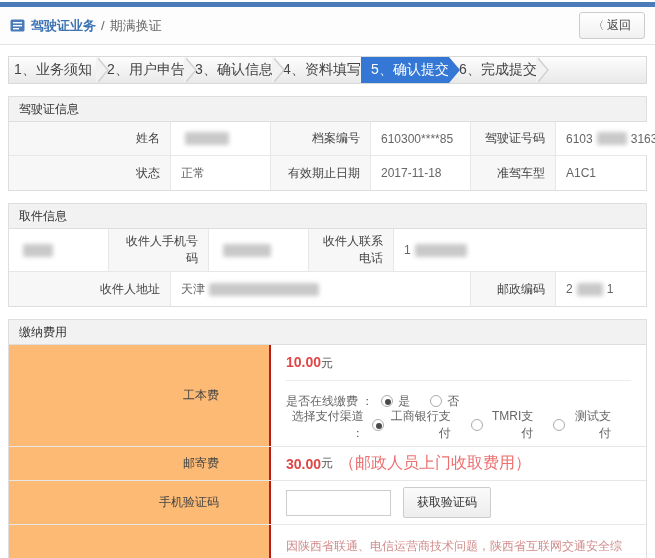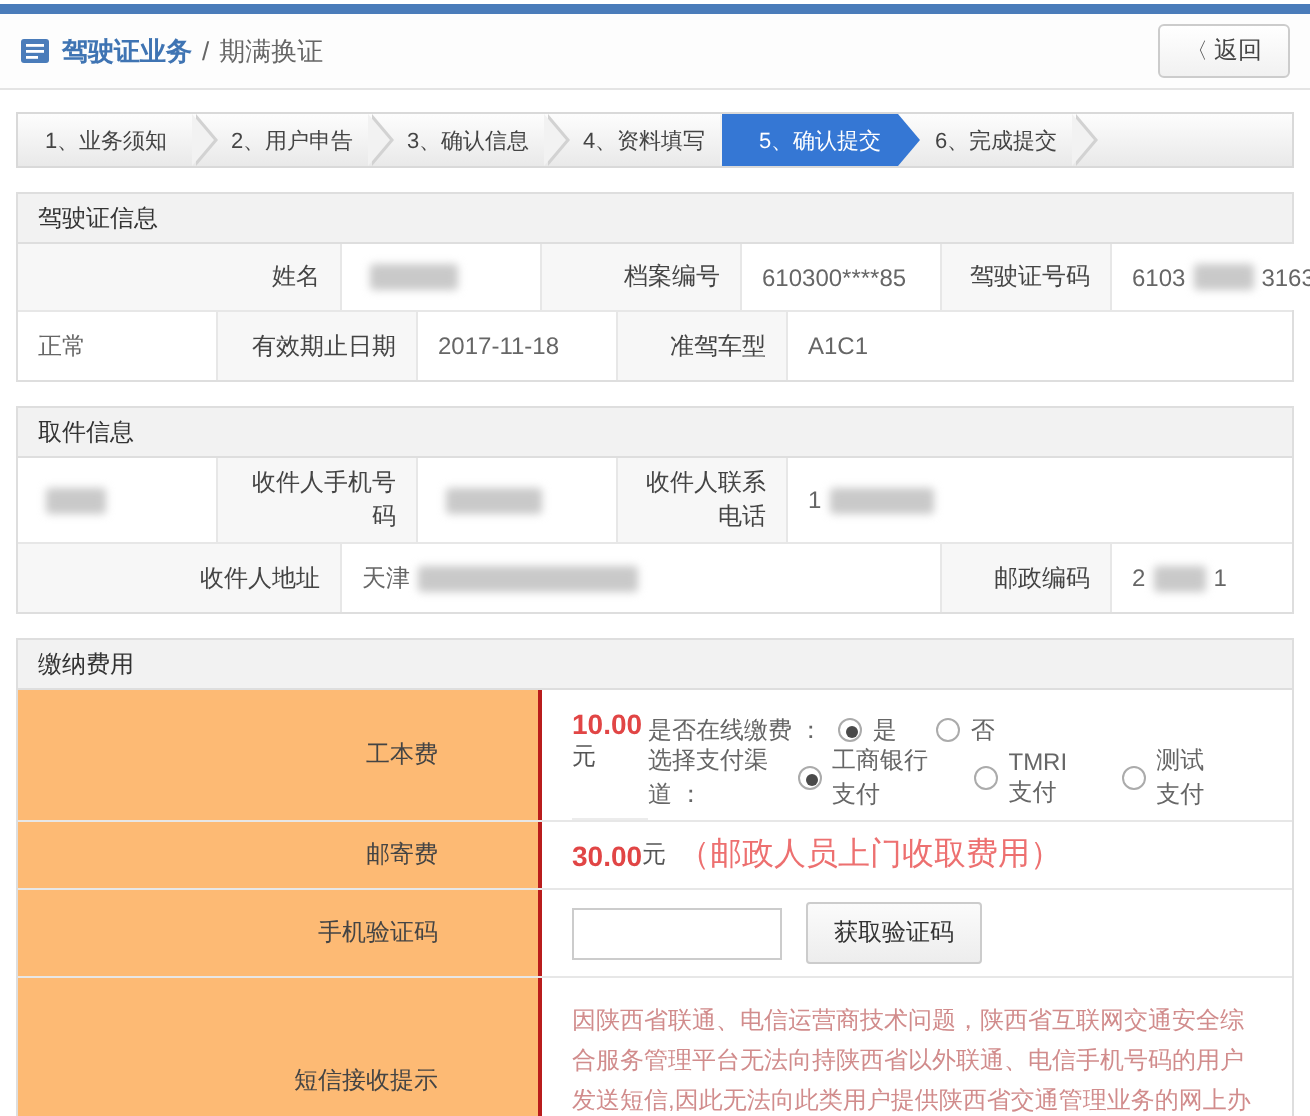--- a/index.html
+++ b/index.html
@@ -25,21 +25,21 @@
   }
   .back-btn .chv { font-size: 11px; margin-right: 3px; color: #555; }
   
   .steps {
     margin: 11px 8px 0 8px; height: 28px; display: flex;
     background: linear-gradient(#fdfdfd,#e9e9e9); border: 1px solid #d9d9d9;
     overflow: hidden;
   }
   .step {
     position: relative; flex: 0 0 88px; display: flex; align-items: center;
-    justify-content: center; font-size: 11px; color: #444; padding-left: 10px;
+    justify-content: center; font-size: 14px; color: #444; padding-left: 10px;
     cursor: pointer;
   }
   .step:first-child { padding-left: 0; }
   .step::before, .step::after {
     content: ""; position: absolute; top: 0; width: 0; height: 0;
     border-top: 13px solid transparent; border-bottom: 13px solid transparent;
   }
   .step::before { right: -12px; border-left: 11px solid #d2d2d2; z-index: 1; }
   .step::after { right: -10px; border-left: 11px solid #f2f2f2; z-index: 2; }
   .step.active { background: #3577d4; color: #fff; z-index: 3; }
@@ -66,25 +66,25 @@
   .w-span { flex: 0 0 300px; }
   .redact {
     display: inline-block; height: 13px; background: #c9c9c9;
     border-radius: 2px; filter: blur(2px); vertical-align: -2px; margin: 0 4px;
   }
   
   .pay-lbl { flex: 0 0 262px; background: #fdba74; border-right: 2px solid #b91c1c;
     display: flex; align-items: center; justify-content: flex-end;
     padding-right: 50px; color: #444; }
   .pay-ct { flex: 1 1 auto; padding: 4px 15px; display: flex; align-items: center; }
-  .pay-ct.col { flex-direction: row; align-items: stretch; padding: 0 15px; }
+  .pay-ct.col { flex-direction: column; align-items: stretch; padding: 0 15px; }
   .price { color: #e14545; font-weight: bold; font-size: 14px; }
   .unit { color: #555; font-size: 12px; }
   .price-line { padding: 9px 0 8px 0; border-bottom: 1px solid #ececec; }
-  .opt-block { padding: 8px 0 9px 0; }
+  .opt-block { padding: 8px 0 9px 0; text-align: right; }
   .opt-line { display: flex; align-items: center; height: 24px; color: #666; }
   .opt-line .opt-cap { margin-right: 8px; }
   .radio { position: relative; width: 12px; height: 12px; border: 1px solid #ababab;
     border-radius: 50%; background: #fff; display: inline-block; margin-right: 5px;
     flex: 0 0 auto; cursor: pointer; }
   .radio.checked::after { content: ""; position: absolute; left: 3px; top: 3px;
     width: 6px; height: 6px; border-radius: 50%; background: #4a4a4a; }
   .opt-item { margin-right: 20px; display: inline-flex; align-items: center; cursor: pointer; }
   .note { color: #ed7070; margin-left: 6px; font-size: 16px; }
   .cap-input { width: 105px; height: 26px; border: 1px solid #ccc; background: #fff;
@@ -145,20 +145,21 @@
     <div class="cell lbl w-l2">档案编号</div>
     <div class="cell val w-v2">610300****85</div>
     <div class="cell lbl w-l3">驾驶证号码</div>
     <div class="cell val w-v3">
       <span>6103</span>
         <span class="redact" style="width:30px"></span>
         <span>3163X</span>
     </div>
   </div>
   <div class="row">
+    <div class="cell lbl w-l1">状态</div>
     <div class="cell val w-v1">正常</div>
     <div class="cell lbl w-l2">有效期止日期</div>
     <div class="cell val w-v2">2017-11-18</div>
     <div class="cell lbl w-l3">准驾车型</div>
     <div class="cell val w-v3">A1C1</div>
   </div>
 </div>
 
 <div class="section">
   <div class="sec-hd">取件信息</div>

